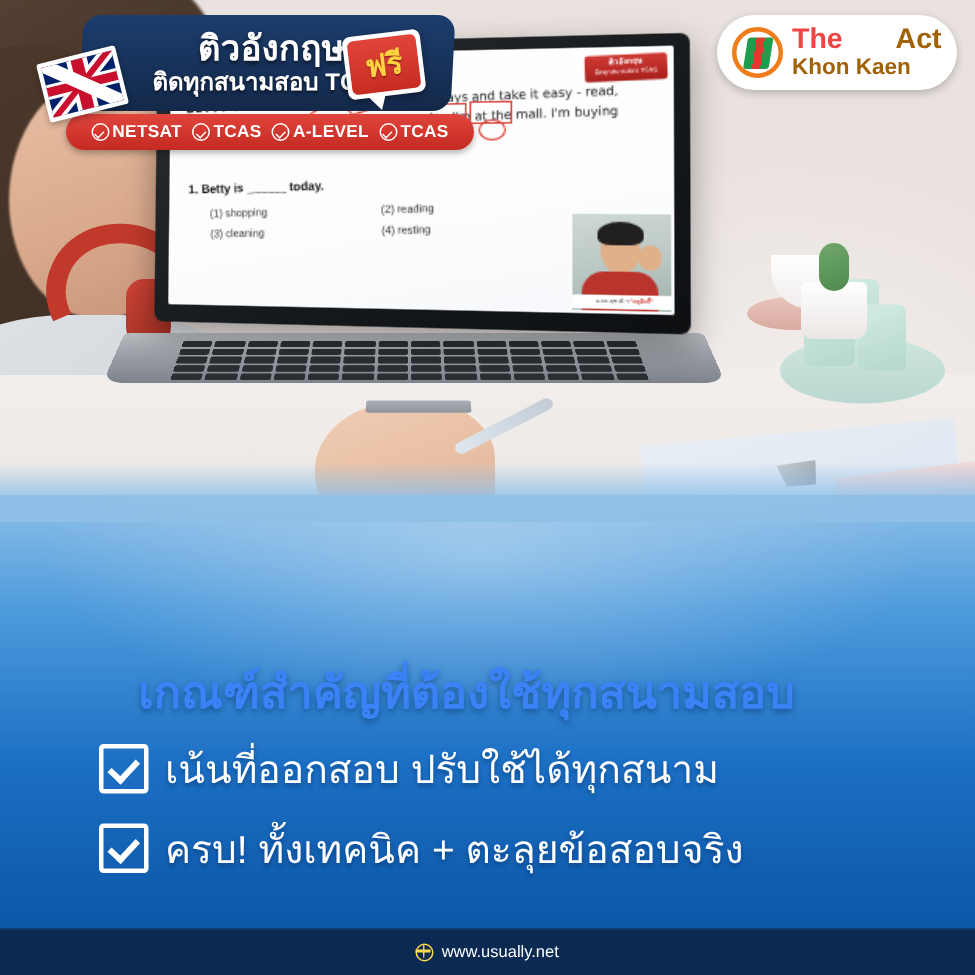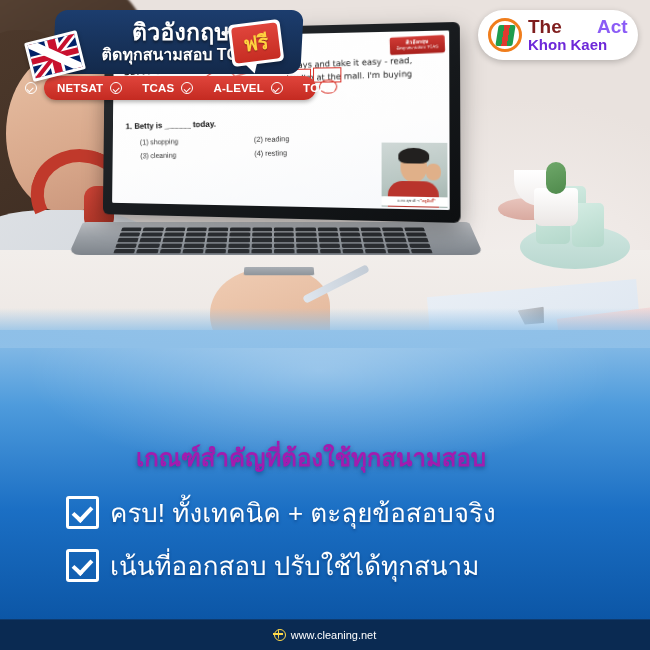--- a/index.html
+++ b/index.html
@@ -197,21 +197,21 @@
     font-size:16px;font-weight:bold;color:#ffffff;
     text-shadow:0 1px 2px rgba(0,0,0,.55);
   }
   .pill{
     position:absolute;left:22px;top:68px;width:272px;height:24px;border-radius:12px;
     background:linear-gradient(180deg,#e0453c,#c42a21);
     color:#fff;font-size:11.5px;font-weight:bold;letter-spacing:.2px;
     display:flex;align-items:center;justify-content:center;gap:7px;
     box-shadow:0 2px 4px rgba(0,0,0,.3);
   }
-  .pill .it{display:inline-flex;align-items:center;gap:20px;white-space:nowrap;}
+  .pill .it{display:inline-flex;align-items:center;gap:2px;white-space:nowrap;}
   .tick{
     display:inline-block;width:10px;height:10px;border:1.6px solid #fff;border-radius:50%;
     position:relative;
   }
   .tick:after{
     content:"";position:absolute;left:1.4px;top:4.2px;width:5px;height:2.6px;
     border-left:1.6px solid #fff;border-bottom:1.6px solid #fff;transform:rotate(-45deg);
   }
   .flag{
     position:absolute;left:6px;top:28px;width:54px;height:40px;transform:rotate(-14deg);
@@ -254,23 +254,23 @@
     width:34px;height:34px;border-radius:50%;flex:0 0 34px;position:relative;
     border:3px solid #f07d1b;box-sizing:border-box;display:flex;align-items:center;justify-content:center;
   }
   .logo-mark i{
     width:17px;height:21px;display:block;transform:skewX(-9deg);
     background:linear-gradient(90deg,#1f9d4d 0%,#1f9d4d 34%,#e03a2f 34%,#e03a2f 67%,#1f9d4d 67%,#1f9d4d 100%);
     border-radius:2px;
   }
   .logo-txt{line-height:1.05;}
   .logo-t1{font-size:19px;font-weight:bold;white-space:nowrap;}
-  .logo-t1 .g{color:#7f1d1d;}
-  .logo-t1 .o{color:#8b5cf6;margin-left:30px;}
-  .logo-t2{font-size:15px;font-weight:bold;color:#6d28d9;white-space:nowrap;}
+  .logo-t1 .g{color:#ef4444;}
+  .logo-t1 .o{color:#a16207;margin-left:30px;}
+  .logo-t2{font-size:15px;font-weight:bold;color:#a16207;white-space:nowrap;}
 
   
   .lower{
     position:absolute;left:0;top:330px;width:650px;height:290px;
     background:
       radial-gradient(ellipse 420px 150px at 320px 40px,rgba(255,255,255,.30) 0%,rgba(255,255,255,0) 70%),
       linear-gradient(180deg,#8fc0e8 0%,#4e9bdc 26%,#1b6fc4 62%,#0c56a6 100%);
   }
   .lower:before{
     content:"";position:absolute;left:0;top:-22px;width:650px;height:40px;
@@ -279,21 +279,21 @@
   .headline{
     position:absolute;left:0;top:352px;width:650px;text-align:center;
     font-size:54px;font-weight:bold;color:#e8382e;letter-spacing:.5px;
     text-shadow:
       -2px -2px 0 #fff,2px -2px 0 #fff,-2px 2px 0 #fff,2px 2px 0 #fff,
       0 -2.6px 0 #fff,0 2.6px 0 #fff,-2.6px 0 0 #fff,2.6px 0 0 #fff,
       0 4px 9px rgba(0,40,90,.45);
   }
   .subheadline{
     position:absolute;left:0;top:438px;width:622px;text-align:center;
-    font-size:24px;font-weight:bold;color:#a21caf;
+    font-size:30px;font-weight:bold;color:#3b82f6;
     text-shadow:0 2px 4px rgba(0,45,95,.5);
   }
   .bullets{position:absolute;left:66px;top:492px;width:540px;}
   .bullet{display:flex;align-items:center;gap:11px;margin-bottom:12px;}
   .cbox{
     width:27px;height:27px;border:3px solid #fff;border-radius:3px;flex:0 0 27px;position:relative;
   }
   .cbox:after{
     content:"";position:absolute;left:4px;top:7px;width:15px;height:8px;
     border-left:4px solid #fff;border-bottom:4px solid #fff;transform:rotate(-47deg);
@@ -529,26 +529,26 @@
     </div>
   </div>
 
   <div class="lower"></div>
 
   <div class="subheadline">เกณฑ์สำคัญที่ต้องใช้ทุกสนามสอบ</div>
 
   <div class="bullets">
     <div class="bullet">
       <span class="cbox"></span>
-      <span class="btxt">ครบ! ทั้งเทคนิค + ตะลุยข้อสอบจริง</span>
+      <span class="btxt">เน้นที่ออกสอบ ปรับใช้ได้ทุกสนาม</span>
     </div>
     <div class="bullet">
       <span class="cbox"></span>
-      <span class="btxt">เน้นที่ออกสอบ ปรับใช้ได้ทุกสนาม</span>
+      <span class="btxt">ครบ! ทั้งเทคนิค + ตะลุยข้อสอบจริง</span>
     </div>
   </div>
 
   <div class="footer">
     <span class="globe"></span>
-    <span class="f-url">www.cleaning.net</span>
+    <span class="f-url">www.usually.net</span>
   </div>
 
 </div>
 
 </body></html>

